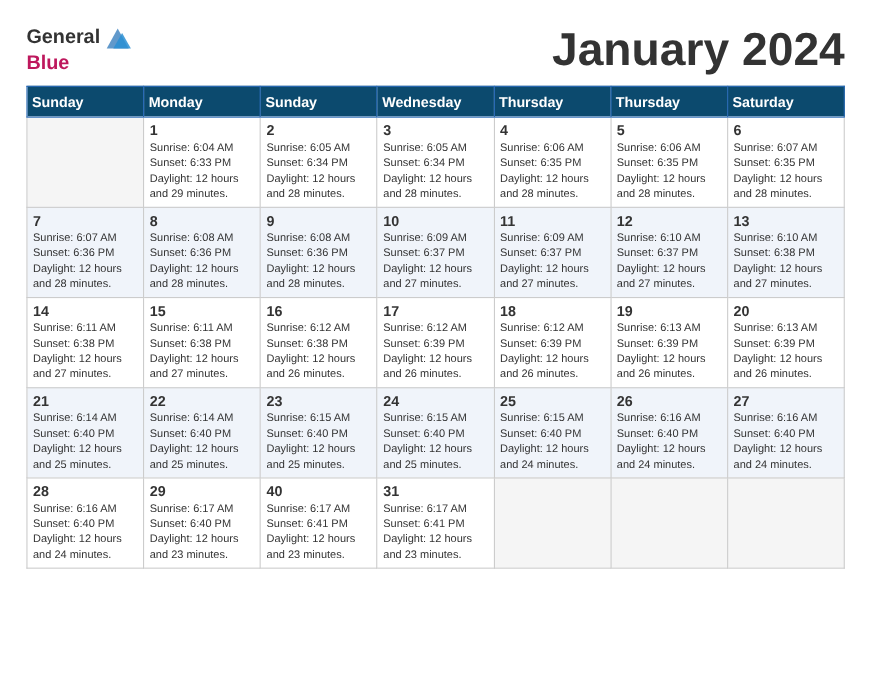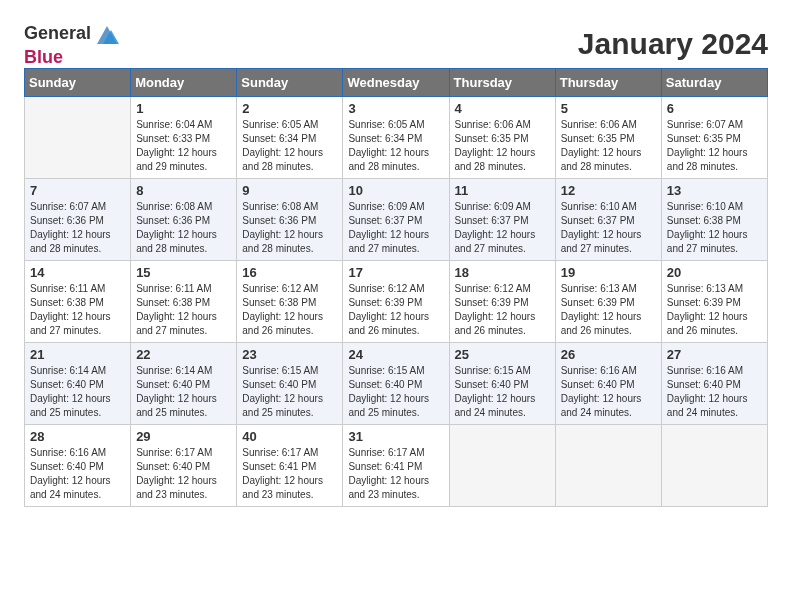--- a/index.html
+++ b/index.html
@@ -6,21 +6,22 @@
     body {
       font-family: Arial, sans-serif;
       background: #fff;
       width: 792px;
       min-height: 612px;
       padding: 20px 24px 20px 24px;
     }
     .header-area {
       display: flex;
       justify-content: space-between;
-      align-items: center;
+      align-items: flex-end;
+      margin-bottom: 10px;
       gap: 44px;
     }
     .logo-text-general {
       font-size: 18px;
       font-weight: bold;
       color: #333;
       line-height: 1.1;
     }
     .logo-text-blue {
       font-size: 18px;
@@ -41,37 +42,37 @@
       align-items: flex-start;
     }
     .logo-row {
       display: flex;
       align-items: center;
     }
     .title-area {
       text-align: right;
     }
     .calendar-title {
-      font-size: 30px;
+      font-size: 42px;
       font-weight: bold;
       color: #333;
       line-height: 1.1;
     }
     .calendar-subtitle {
       font-size: 16px;
       color: #555;
       margin-top: 2px;
     }
     table {
       width: 100%;
       border-collapse: collapse;
       table-layout: fixed;
     }
     th {
-      background: #737373;
+      background: #0c4a6e;
       color: #fff;
       font-size: 13px;
       font-weight: bold;
       padding: 6px 4px;
       text-align: left;
       border: 1px solid #2a6ab5;
     }
     td {
       border: 1px solid #ccc;
       vertical-align: top;

